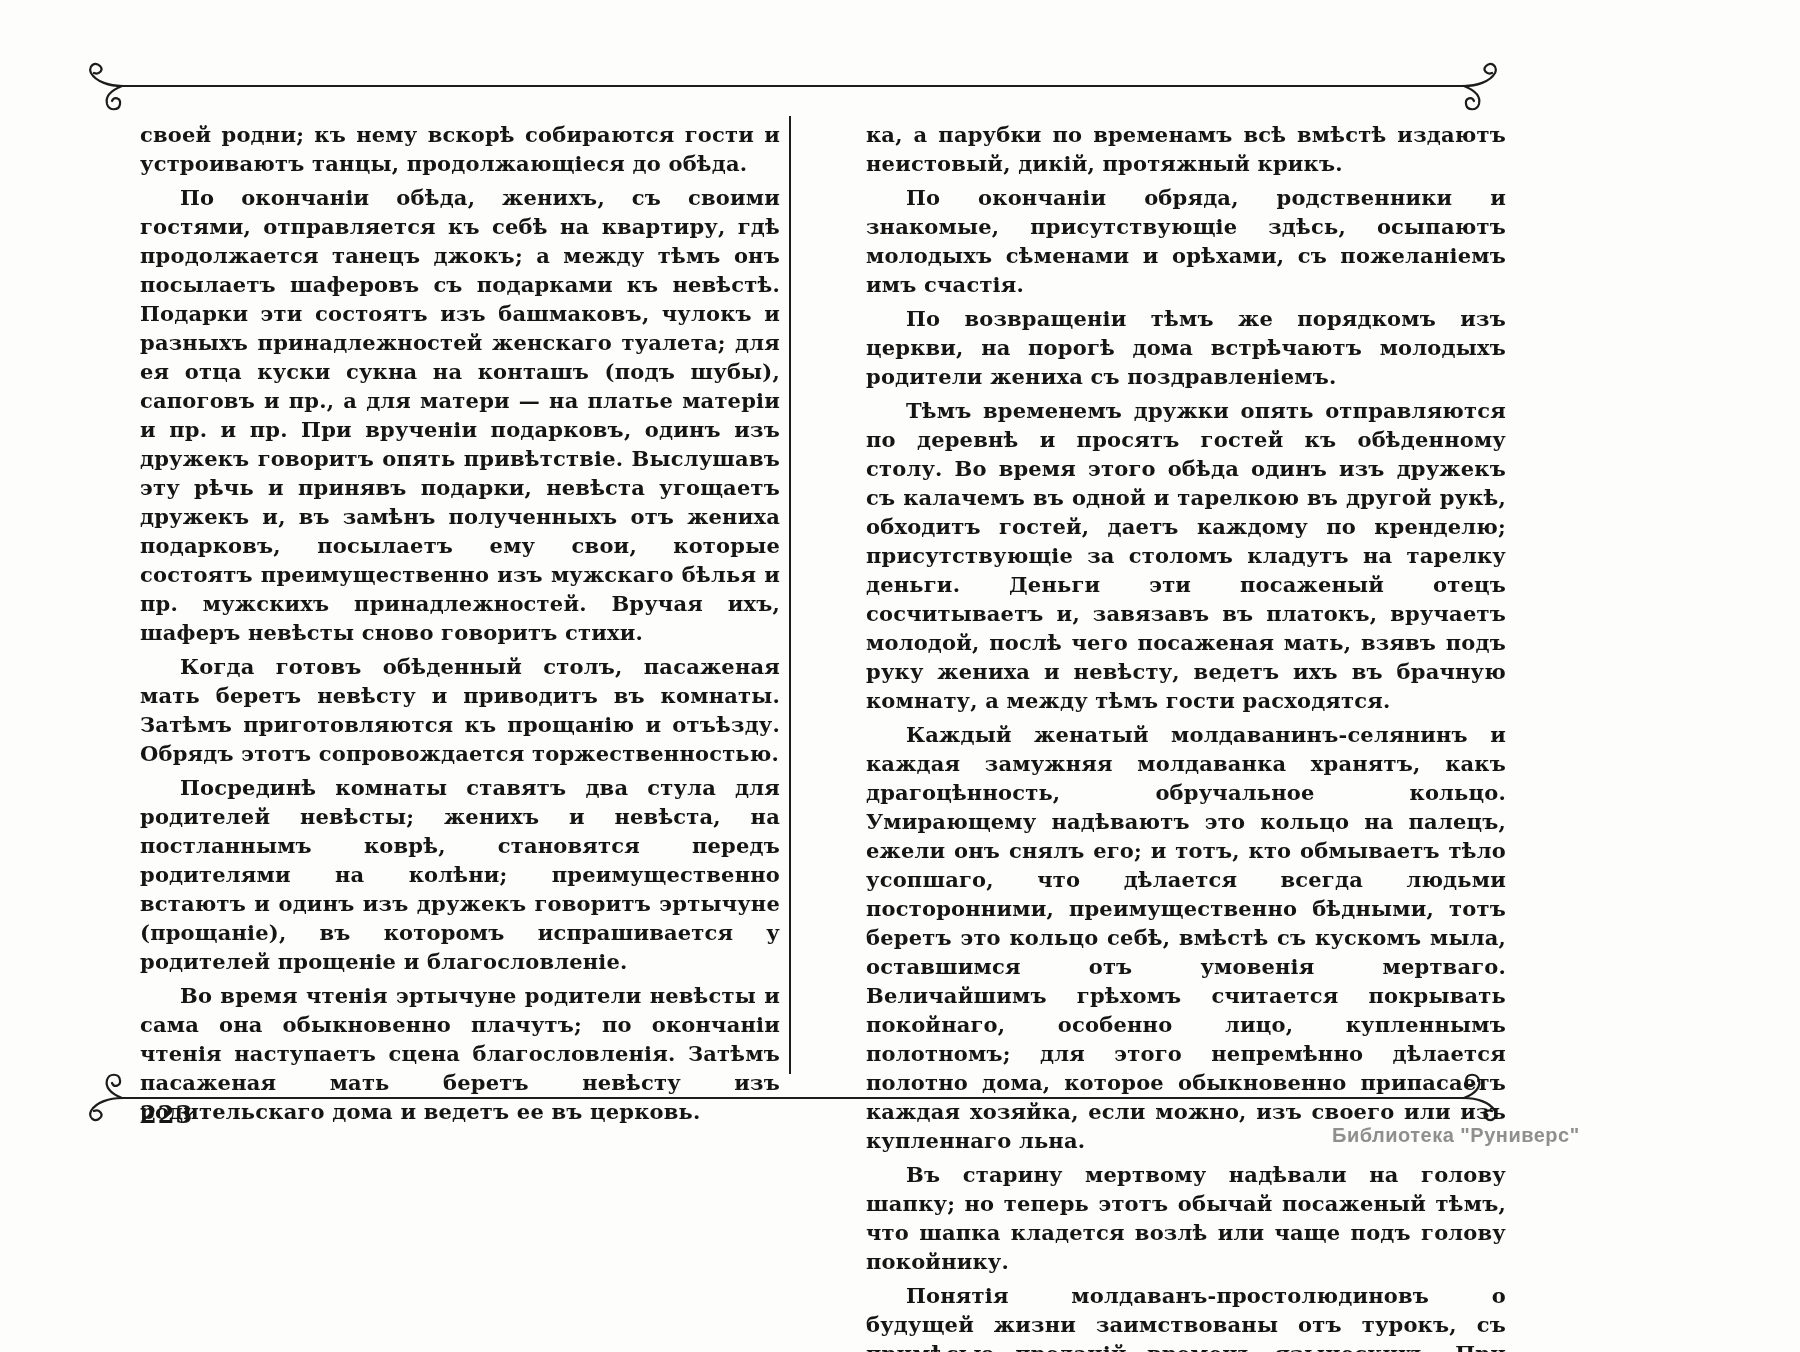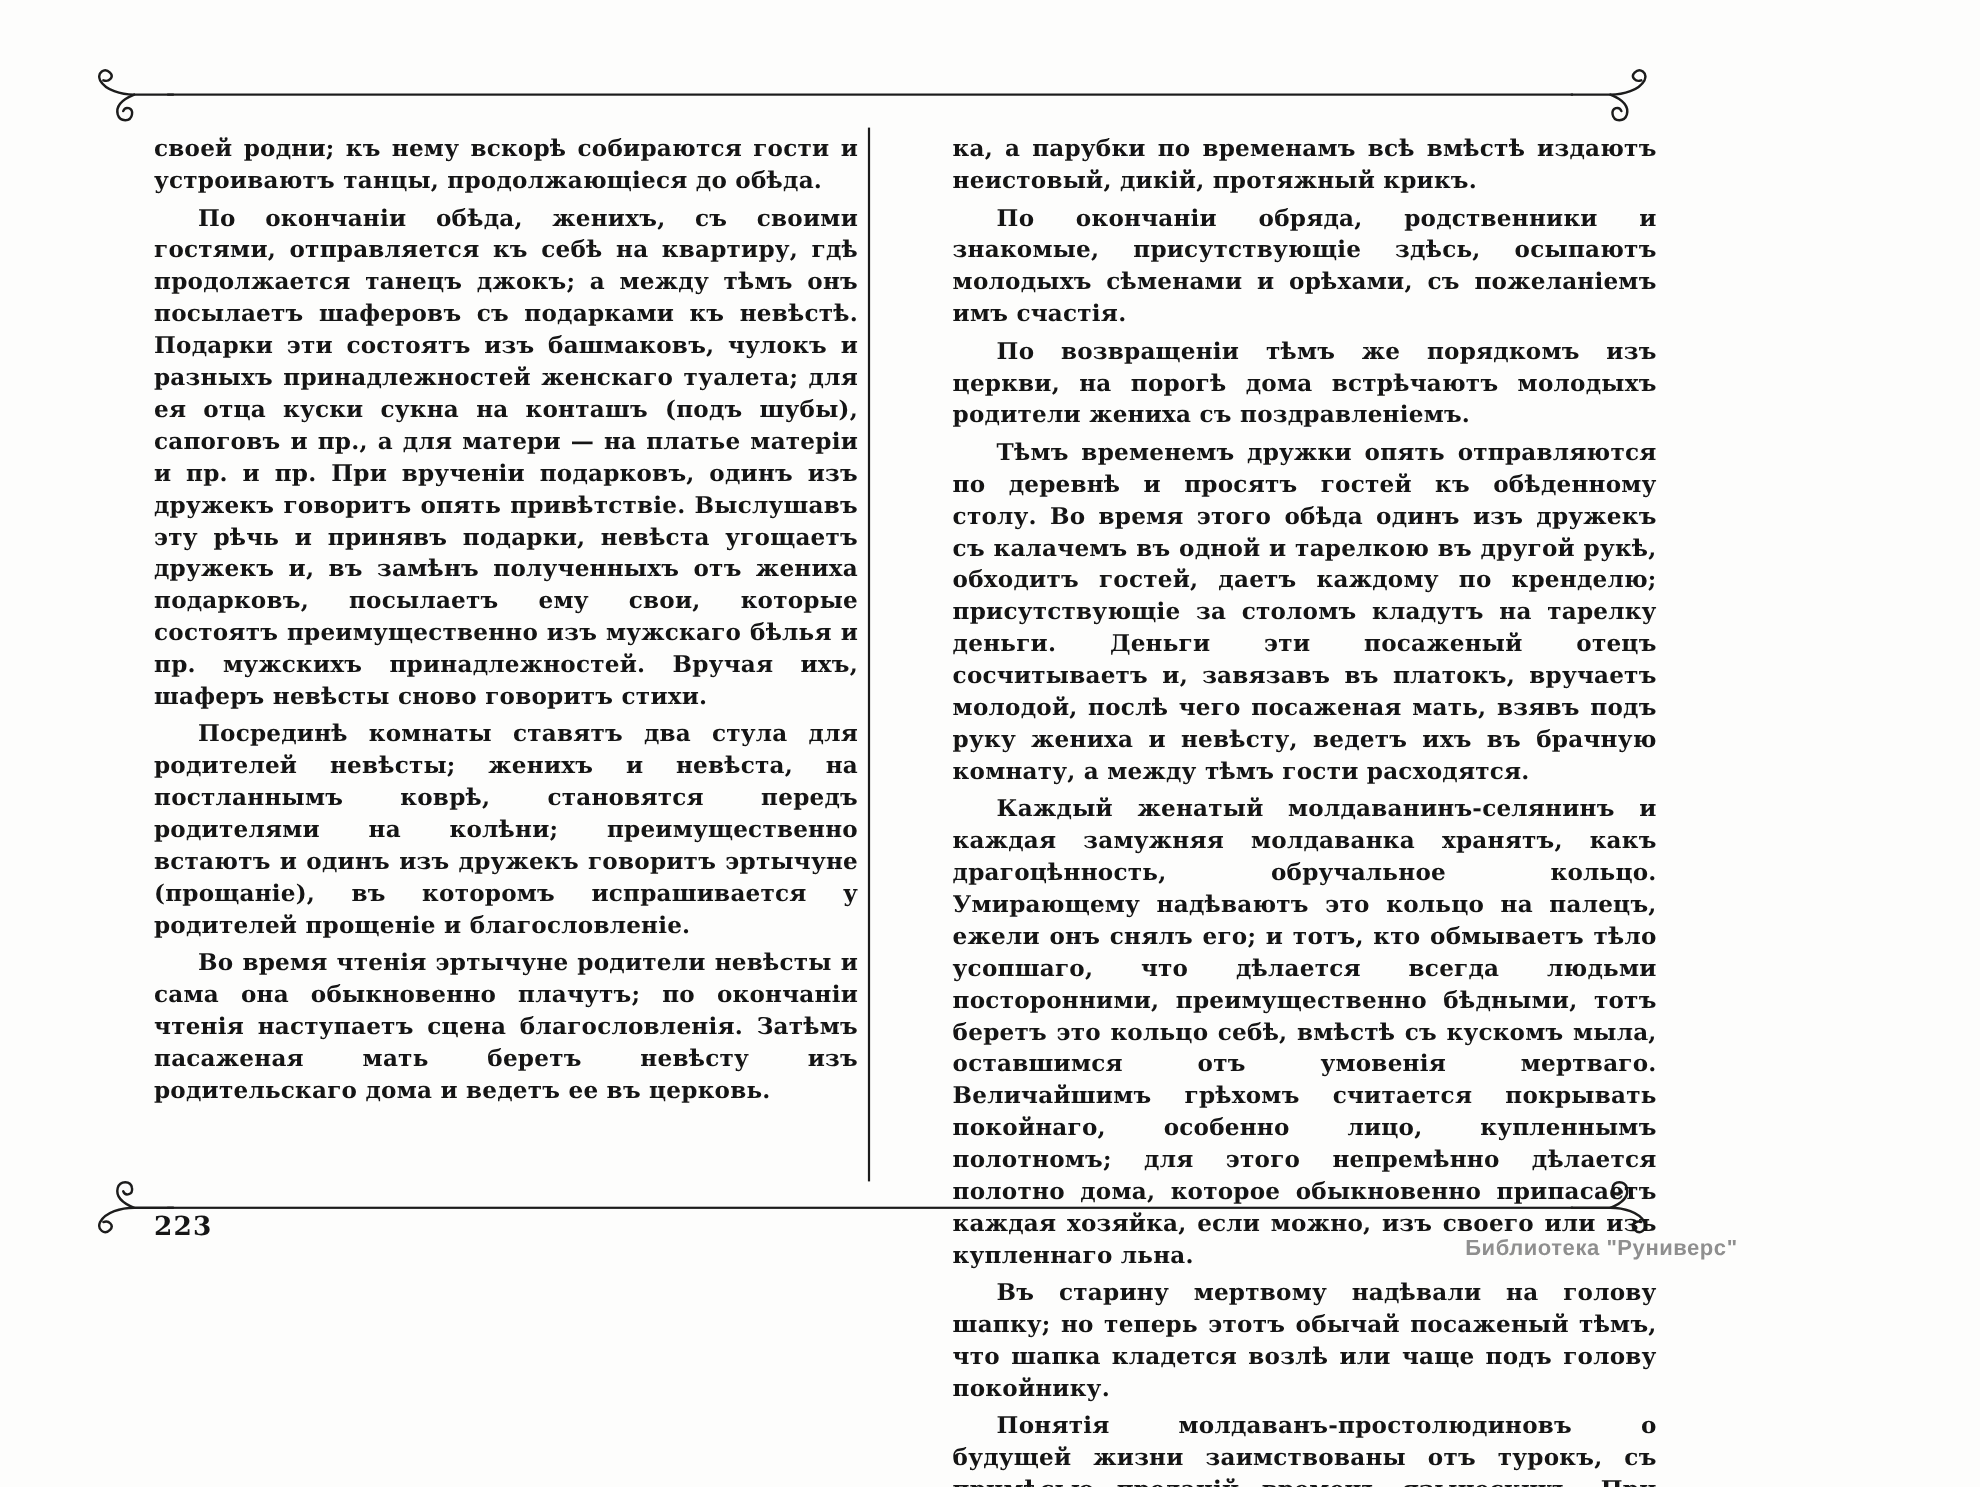--- a/index.html
+++ b/index.html
@@ -74,20 +74,21 @@
     <path d="M78 26 L42 26 C30 26 16 22 11 13 C8 6 15 1 20 6 C24 10 19 15 14 13"></path>
     <path d="M42 26 C32 30 25 36 27 44 C29 51 39 51 40 44 C41 38 34 36 32 41"></path>
   </g>
 </svg>
 
 <div class="column-divider"></div>
 
 <div class="column left">
   <p class="no-indent">своей родни; къ нему вскорѣ собираются гости и устроиваютъ танцы, продолжающіеся до обѣда.</p>
   <p>По окончаніи обѣда, женихъ, съ своими гостями, отправляется къ себѣ на квартиру, гдѣ продолжается танецъ джокъ; а между тѣмъ онъ посылаетъ шаферовъ съ подарками къ невѣстѣ. Подарки эти состоятъ изъ башмаковъ, чулокъ и разныхъ принадлежностей женскаго туалета; для ея отца куски сукна на конташъ (подъ шубы), сапоговъ и пр., а для матери — на платье матеріи и пр. и пр. При врученіи подарковъ, одинъ изъ дружекъ говоритъ опять привѣтствіе. Выслушавъ эту рѣчь и принявъ подарки, невѣста угощаетъ дружекъ и, въ замѣнъ полученныхъ отъ жениха подарковъ, посылаетъ ему свои, которые состоятъ преимущественно изъ мужскаго бѣлья и пр. мужскихъ принадлежностей. Вручая ихъ, шаферъ невѣсты сново говоритъ стихи.</p>
+  <p>Когда готовъ обѣденный столъ, пасаженая мать беретъ невѣсту и приводитъ въ комнаты. Затѣмъ приготовляются къ прощанію и отъѣзду. Обрядъ этотъ сопровождается торжественностью.</p>
   <p>Посрединѣ комнаты ставятъ два стула для родителей невѣсты; женихъ и невѣста, на постланнымъ коврѣ, становятся передъ родителями на колѣни; преимущественно встаютъ и одинъ изъ дружекъ говоритъ эртычуне (прощаніе), въ которомъ испрашивается у родителей прощеніе и благословленіе.</p>
   <p>Во время чтенія эртычуне родители невѣсты и сама она обыкновенно плачутъ; по окончаніи чтенія наступаетъ сцена благословленія. Затѣмъ пасаженая мать беретъ невѣсту изъ родительскаго дома и ведетъ ее въ церковь.</p>
 </div>
 
 <div class="column right">
   <p class="no-indent">ка, а парубки по временамъ всѣ вмѣстѣ издаютъ неистовый, дикій, протяжный крикъ.</p>
   <p>По окончаніи обряда, родственники и знакомые, присутствующіе здѣсь, осыпаютъ молодыхъ сѣменами и орѣхами, съ пожеланіемъ имъ счастія.</p>
   <p>По возвращеніи тѣмъ же порядкомъ изъ церкви, на порогѣ дома встрѣчаютъ молодыхъ родители жениха съ поздравленіемъ.</p>
   <p>Тѣмъ временемъ дружки опять отправляются по деревнѣ и просятъ гостей къ обѣденному столу. Во время этого обѣда одинъ изъ дружекъ съ калачемъ въ одной и тарелкою въ другой рукѣ, обходитъ гостей, даетъ каждому по кренделю; присутствующіе за столомъ кладутъ на тарелку деньги. Деньги эти посаженый отецъ сосчитываетъ и, завязавъ въ платокъ, вручаетъ молодой, послѣ чего посаженая мать, взявъ подъ руку жениха и невѣсту, ведетъ ихъ въ брачную комнату, а между тѣмъ гости расходятся.</p>
   <p>Каждый женатый молдаванинъ-селянинъ и каждая замужняя молдаванка хранятъ, какъ драгоцѣнность, обручальное кольцо. Умирающему надѣваютъ это кольцо на палецъ, ежели онъ снялъ его; и тотъ, кто обмываетъ тѣло усопшаго, что дѣлается всегда людьми посторонними, преимущественно бѣдными, тотъ беретъ это кольцо себѣ, вмѣстѣ съ кускомъ мыла, оставшимся отъ умовенія мертваго. Величайшимъ грѣхомъ считается покрывать покойнаго, особенно лицо, купленнымъ полотномъ; для этого непремѣнно дѣлается полотно дома, которое обыкновенно припасаетъ каждая хозяйка, если можно, изъ своего или изъ купленнаго льна.</p>

